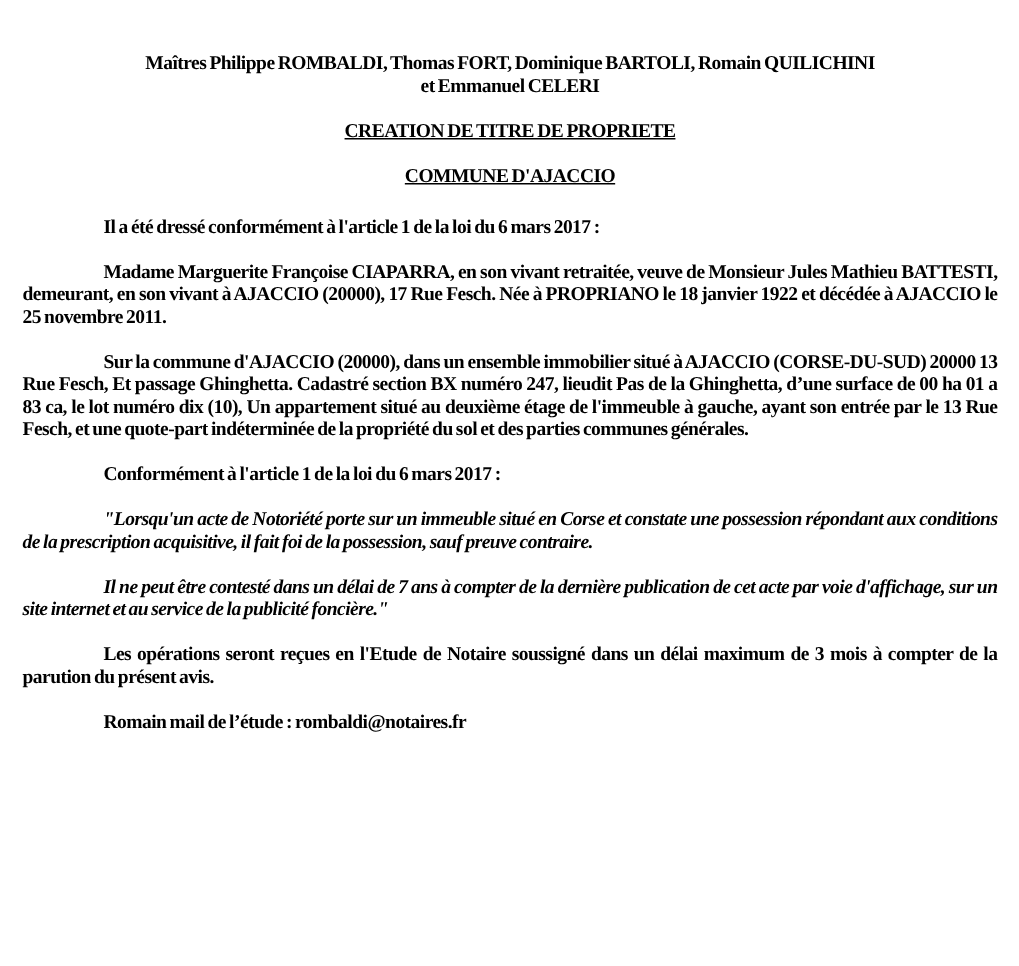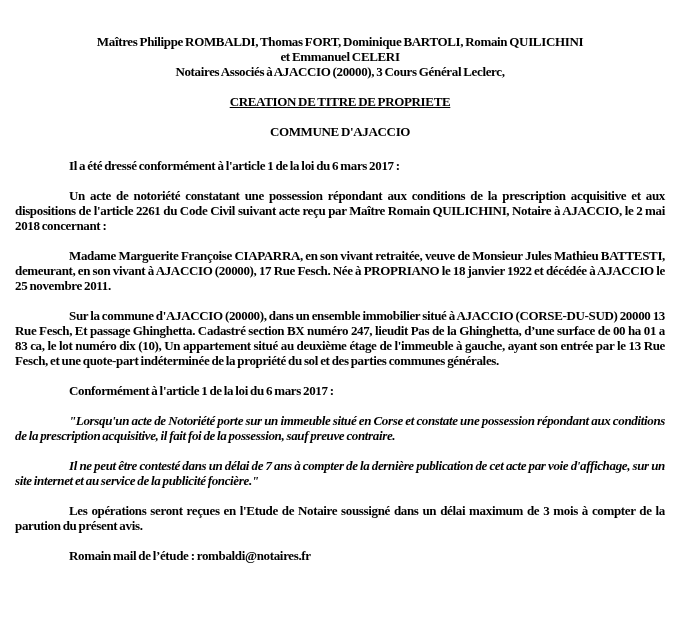--- a/index.html
+++ b/index.html
@@ -31,20 +31,21 @@
   .header-block {
     margin-bottom: 15px;
   }
   .doc-title {
     text-decoration: underline;
     margin: 0 0 15px 0;
     text-align: center;
   }
   .doc-subtitle {
     margin: 0 0 19px 0;
+    text-decoration: underline;
   }
   p.body-par {
     margin: 0 0 15px 0;
     text-align: justify;
     text-indent: 54px;
   }
   p.body-par.italic {
     font-style: italic;
   }
   .footer-line {
@@ -57,30 +58,28 @@
   }
 </style>
 </head>
 <body>
 
 <div class="doc">
 
   <div class="header-block center">
     <div>Maîtres Philippe ROMBALDI, Thomas FORT, Dominique BARTOLI, Romain QUILICHINI</div>
     <div>et Emmanuel CELERI</div>
-    <div>Notaires Associés à AJACCIO (20000), 3 Cours Général Leclerc,</div>
   </div>
 
   <div class="doc-title center">CREATION DE TITRE DE PROPRIETE</div>
 
   <div class="doc-subtitle center">COMMUNE D'AJACCIO</div>
 
   <p class="body-par">Il a été dressé conformément à l'article 1 de la loi du 6 mars 2017 :</p>
 
-  <p class="body-par">Un acte de notoriété constatant une possession répondant aux conditions de la prescription acquisitive et aux dispositions de l'article 2261 du Code Civil suivant acte reçu par Maître Romain QUILICHINI, Notaire à AJACCIO, le 2 mai 2018 concernant :</p>
 
   <p class="body-par">Madame Marguerite Françoise CIAPARRA, en son vivant retraitée, veuve de Monsieur Jules Mathieu BATTESTI, demeurant, en son vivant à AJACCIO (20000), 17 Rue Fesch. Née à PROPRIANO le 18 janvier 1922 et décédée à AJACCIO le 25 novembre 2011.</p>
 
   <p class="body-par">Sur la commune d'AJACCIO (20000), dans un ensemble immobilier situé à AJACCIO (CORSE-DU-SUD) 20000 13 Rue Fesch, Et passage Ghinghetta. Cadastré section BX numéro 247, lieudit Pas de la Ghinghetta, d’une surface de 00 ha 01 a 83 ca, le lot numéro dix (10), Un appartement situé au deuxième étage de l'immeuble à gauche, ayant son entrée par le 13 Rue Fesch, et une quote-part indéterminée de la propriété du sol et des parties communes générales.</p>
 
   <p class="body-par">Conformément à l'article 1 de la loi du 6 mars 2017 :</p>
 
   <p class="body-par italic">"Lorsqu'un acte de Notoriété porte sur un immeuble situé en Corse et constate une possession répondant aux conditions de la prescription acquisitive, il fait foi de la possession, sauf preuve contraire.</p>
 
   <p class="body-par italic">Il ne peut être contesté dans un délai de 7 ans à compter de la dernière publication de cet acte par voie d'affichage, sur un site internet et au service de la publicité foncière."</p>

